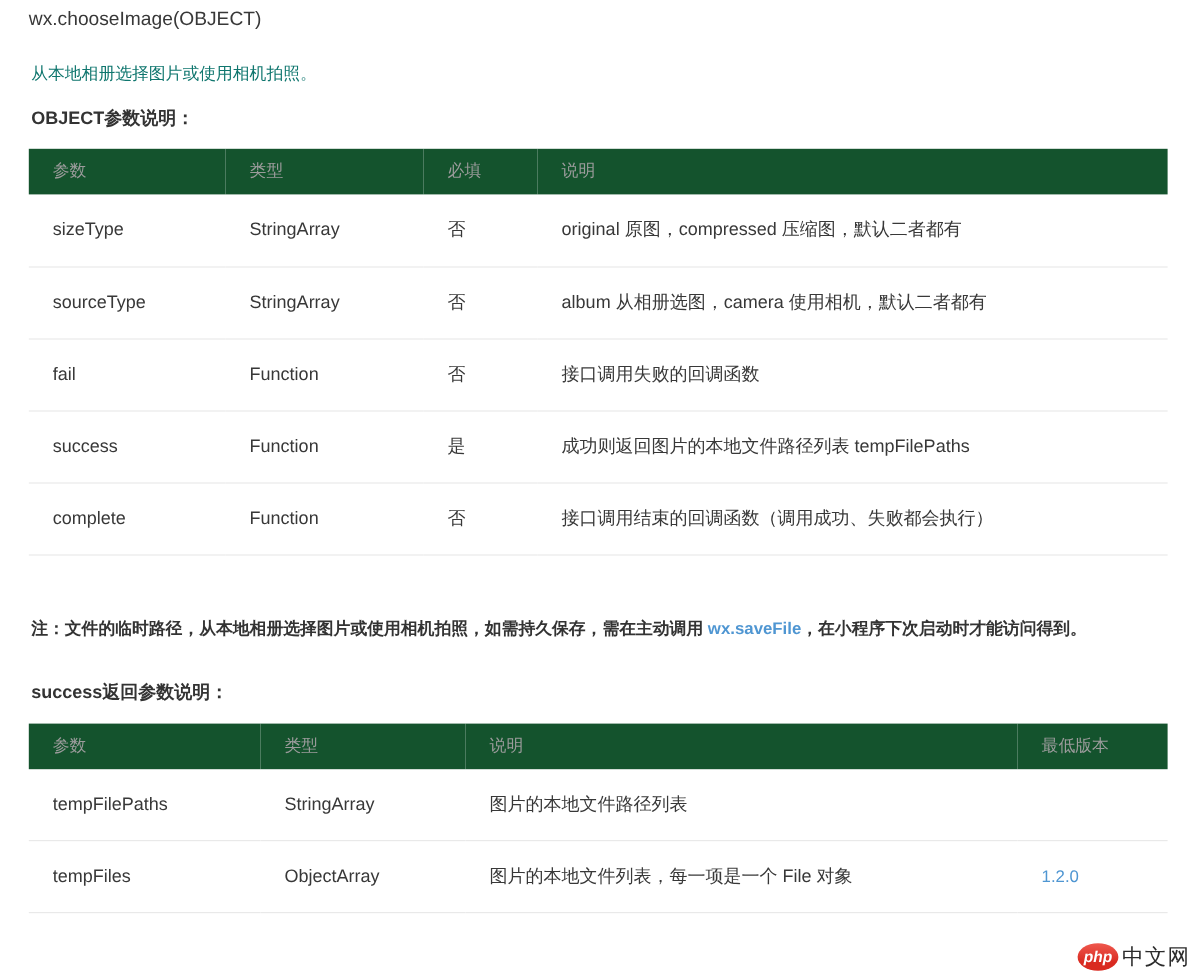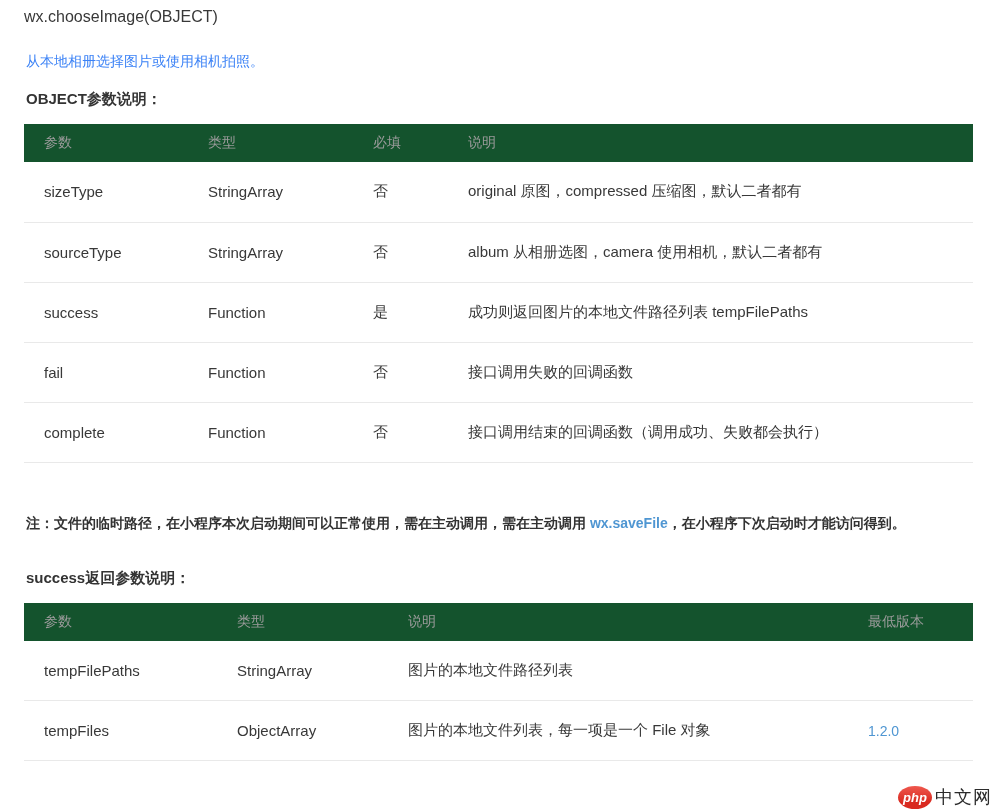--- a/index.html
+++ b/index.html
@@ -16,21 +16,21 @@
 
   .page-title {
     font-size: 16px;
     font-weight: 400;
     color: #383838;
     margin: 0;
     line-height: 30px;
   }
   .description {
     font-size: 14px;
-    color: #3b82f6;
+    color: #0f766e;
     margin: 19px 0 0 2px;
     line-height: 20px;
   }
   .section-heading {
     font-size: 15px;
     font-weight: 700;
     color: #333333;
     margin: 18px 0 0 2px;
     line-height: 20px;
   }
@@ -141,41 +141,41 @@
         <td>否</td>
         <td>original 原图，compressed 压缩图，默认二者都有</td>
       </tr>
       <tr>
         <td>sourceType</td>
         <td>StringArray</td>
         <td>否</td>
         <td>album 从相册选图，camera 使用相机，默认二者都有</td>
       </tr>
       <tr>
+        <td>fail</td>
+        <td>Function</td>
+        <td>否</td>
+        <td>接口调用失败的回调函数</td>
+      </tr>
+      <tr>
         <td>success</td>
         <td>Function</td>
         <td>是</td>
         <td>成功则返回图片的本地文件路径列表 tempFilePaths</td>
       </tr>
       <tr>
-        <td>fail</td>
-        <td>Function</td>
-        <td>否</td>
-        <td>接口调用失败的回调函数</td>
-      </tr>
-      <tr>
         <td>complete</td>
         <td>Function</td>
         <td>否</td>
         <td>接口调用结束的回调函数（调用成功、失败都会执行）</td>
       </tr>
     </tbody>
   </table>
 
-  <p class="note"><span>注：文件的临时路径，在小程序本次启动期间可以正常使用，需在主动调用，需在主动调用 </span><a class="doc-link">wx.saveFile</a><span>，在小程序下次启动时才能访问得到。</span></p>
+  <p class="note"><span>注：文件的临时路径，从本地相册选择图片或使用相机拍照，如需持久保存，需在主动调用 </span><a class="doc-link">wx.saveFile</a><span>，在小程序下次启动时才能访问得到。</span></p>
 
   <h3 class="section-heading heading-2">success返回参数说明：</h3>
 
   <table class="params">
     <colgroup>
       <col style="width:193px">
         <col style="width:171px">
         <col style="width:460px">
         <col>
     </colgroup>

